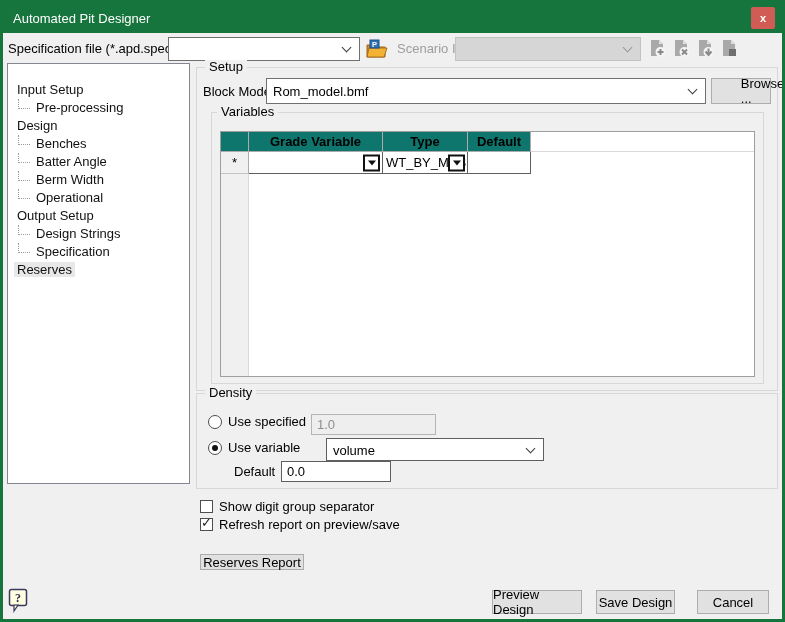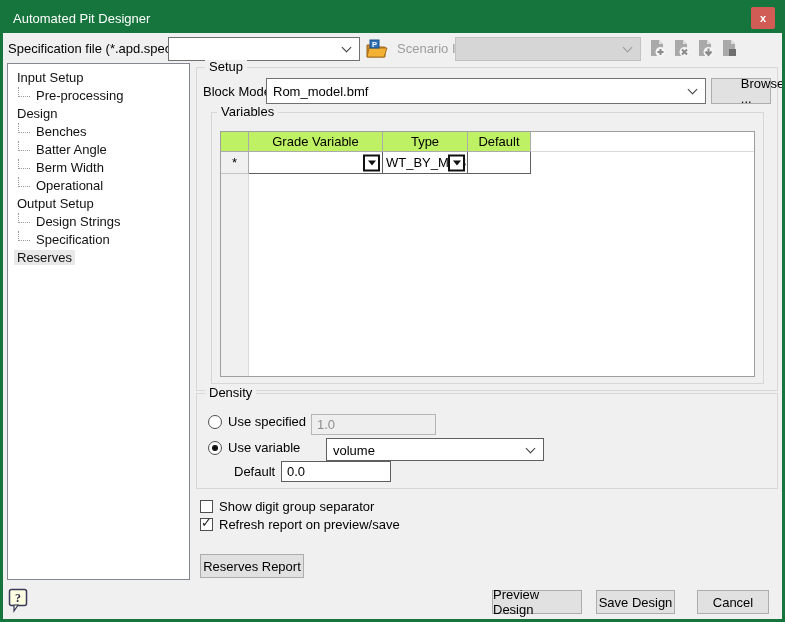--- a/index.html
+++ b/index.html
@@ -30,34 +30,34 @@
     display:flex; align-items:center; padding-left:5px; }
   .field.disabled { background:#eeeeee; border-color:#b5b5b5; color:#8d8d8d; }
   .btn { position:absolute; background:#E1E1E1; border:1px solid #ADADAD; font-size:13px;
     display:flex; align-items:center; justify-content:center; cursor:default; }
   
   .groupbox { position:absolute; border:1px solid #D7D7D7; }
   .grouplabel { position:absolute; top:-8px; left:8px; background:#F0F0F0; padding:0 4px; font-size:13px; line-height:14px; }
   .lbl { position:absolute; font-size:13px; white-space:nowrap; }
   .lbl.disabled { color:#9d9d9d; }
   
-  .treepanel { position:absolute; left:4px; top:60px; width:183px; height:517px;
-    background:#fff; border:1px solid #828790; padding-top:4px; overflow:hidden; }
+  .treepanel { position:absolute; left:4px; top:60px; width:183px; height:421px;
+    background:#fff; border:1px solid #828790; padding-top:16px; overflow:hidden; }
   .tree-item { height:18px; display:flex; align-items:center; font-size:13px; color:#111; }
   .tree-item.lvl0 { padding-left:6px; }
   .tree-item.lvl1 { padding-left:0; }
   .tree-conn { width:12px; height:10px; margin:-7px 3px 0 10px;
     border-left:1px dotted #9a9a9a; border-bottom:1px dotted #9a9a9a; }
   .tree-label { padding:0 3px; }
   .tree-label.selected { background:#e8e8e8; }
   
   .vtable { position:absolute; left:8px; top:18px; width:535px; height:246px;
     background:#fff; border:1px solid #9e9e9e; }
   .vt-cell { position:absolute; display:flex; align-items:center; font-size:13px; }
-  .vt-head { background:#bef264; font-weight:normal; justify-content:center;
+  .vt-head { background:#0f766e; font-weight:bold; justify-content:center;
     border-right:1px solid #ababab; border-bottom:1px solid #ababab; }
   .vt-headrest { border-bottom:1px solid #d9d9d9; }
   .vt-rowhead { background:#F0F0F0; justify-content:center;
     border-right:1px solid #ababab; border-bottom:1px solid #c3c3c3; }
   .vt-data { background:#fff; border-right:1px solid #5f5f5f; border-bottom:1px solid #5f5f5f; padding-left:3px; }
   .vt-strip { position:absolute; background:#F0F0F0; border-right:1px solid #d9d9d9; }
   .dd-btn { position:absolute; right:2px; top:50%; transform:translateY(-50%); width:17px; height:17px;
     background:#fff; border:2px solid #111; display:flex; align-items:center; justify-content:center; }
   .dd-tri { width:0; height:0; border-left:4px solid transparent; border-right:4px solid transparent;
     border-top:5px solid #111; }
@@ -235,21 +235,21 @@
     <span class="checkbox"></span>
     <span>Show digit group separator</span>
   </div>
   <div class="opt-row" style="left:197px; top:514px;">
     <span class="checkbox checked">
         <span class="mark">✓</span>
       </span>
     <span>Refresh report on preview/save</span>
   </div>
 
-  <div class="btn" style="left:197px; top:551px; width:104px; height:24px;">Reserves Report</div>
+  <div class="btn" style="left:197px; top:551px; width:104px; height:16px;">Reserves Report</div>
 
   <svg class="abs" style="left:5px; top:585px;" width="21" height="25" viewBox="0 0 21 25">
     <rect x="1.5" y="1.5" width="17" height="16" rx="2" fill="#FFFFE1" stroke="#3a3a5c" stroke-width="1.5"></rect>
     <path d="M6 17 L6 23 L10 17 Z" fill="#FFFFE1" stroke="#3a3a5c" stroke-width="1.2"></path>
     <text x="10" y="14" font-size="12" font-weight="bold" fill="#2b2b4e" text-anchor="middle" font-family="Liberation Serif, serif">?</text>
   </svg>
   <div class="btn" style="left:489px; top:587px; width:90px; height:24px;">Preview Design</div>
   <div class="btn" style="left:593px; top:587px; width:79px; height:24px;">Save Design</div>
   <div class="btn" style="left:694px; top:587px; width:72px; height:24px;">Cancel</div>
 

